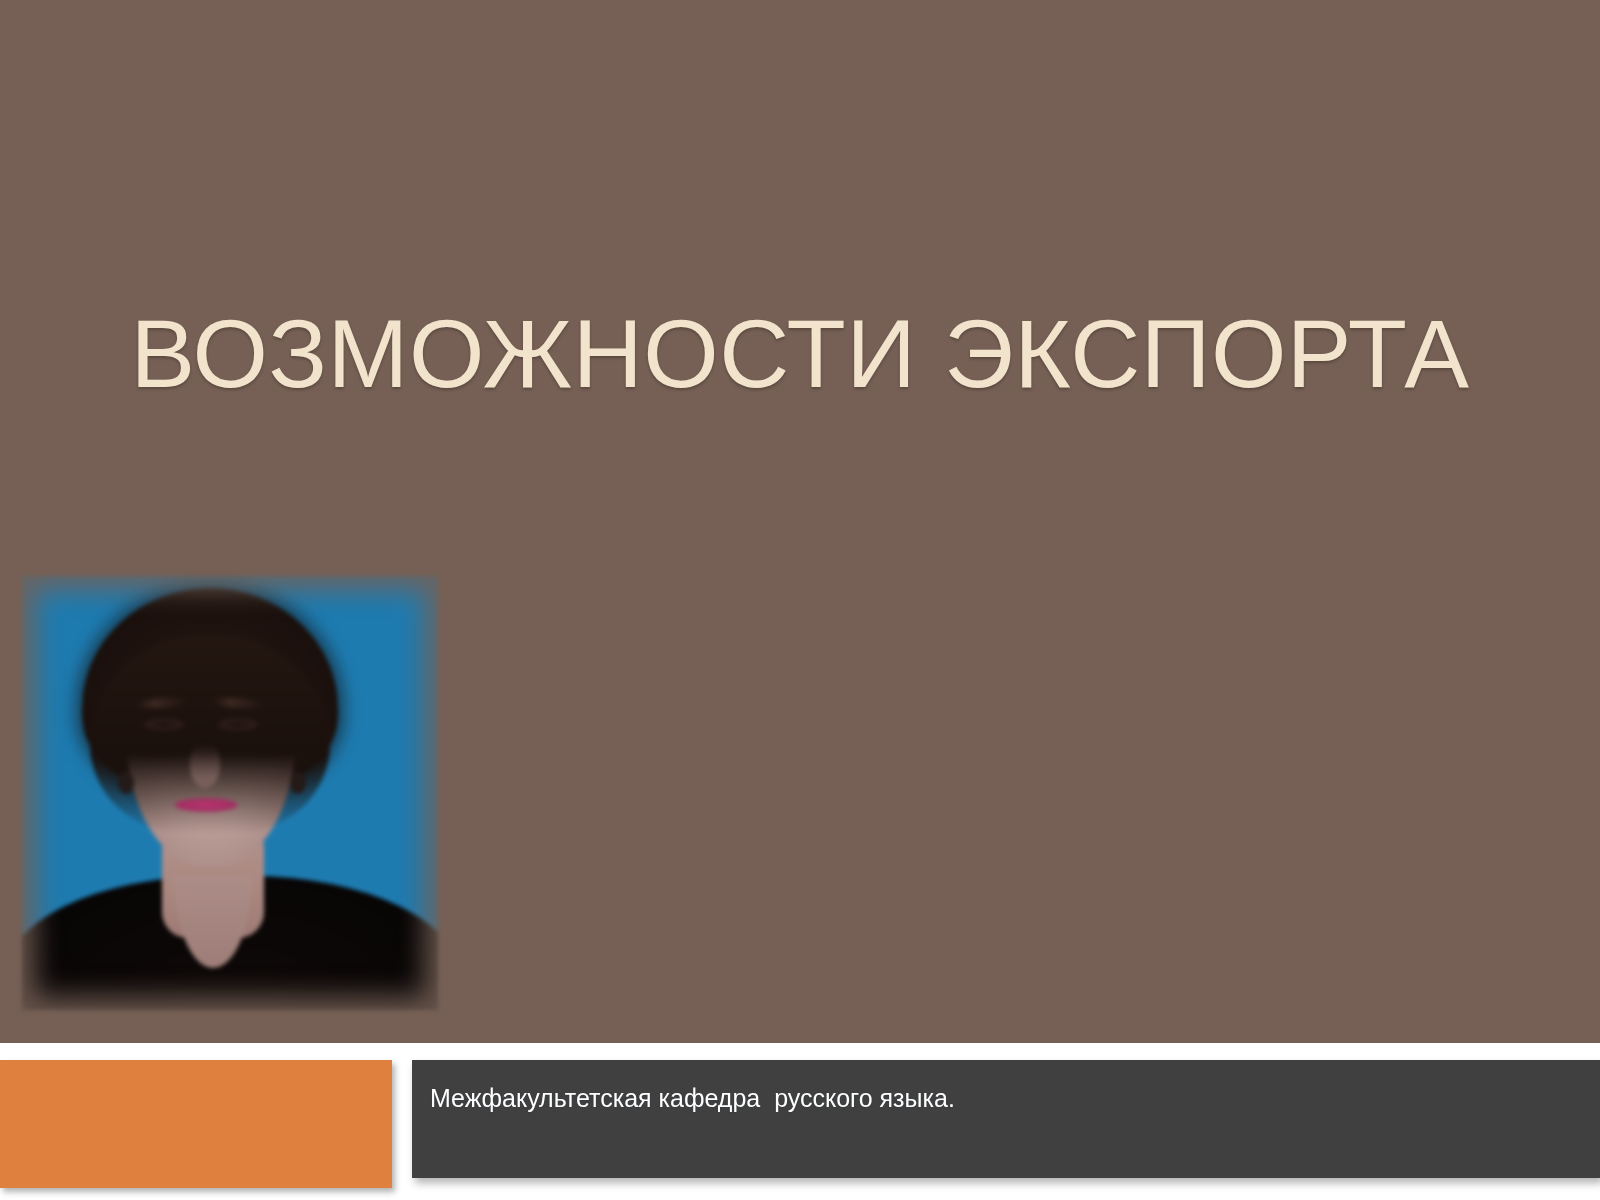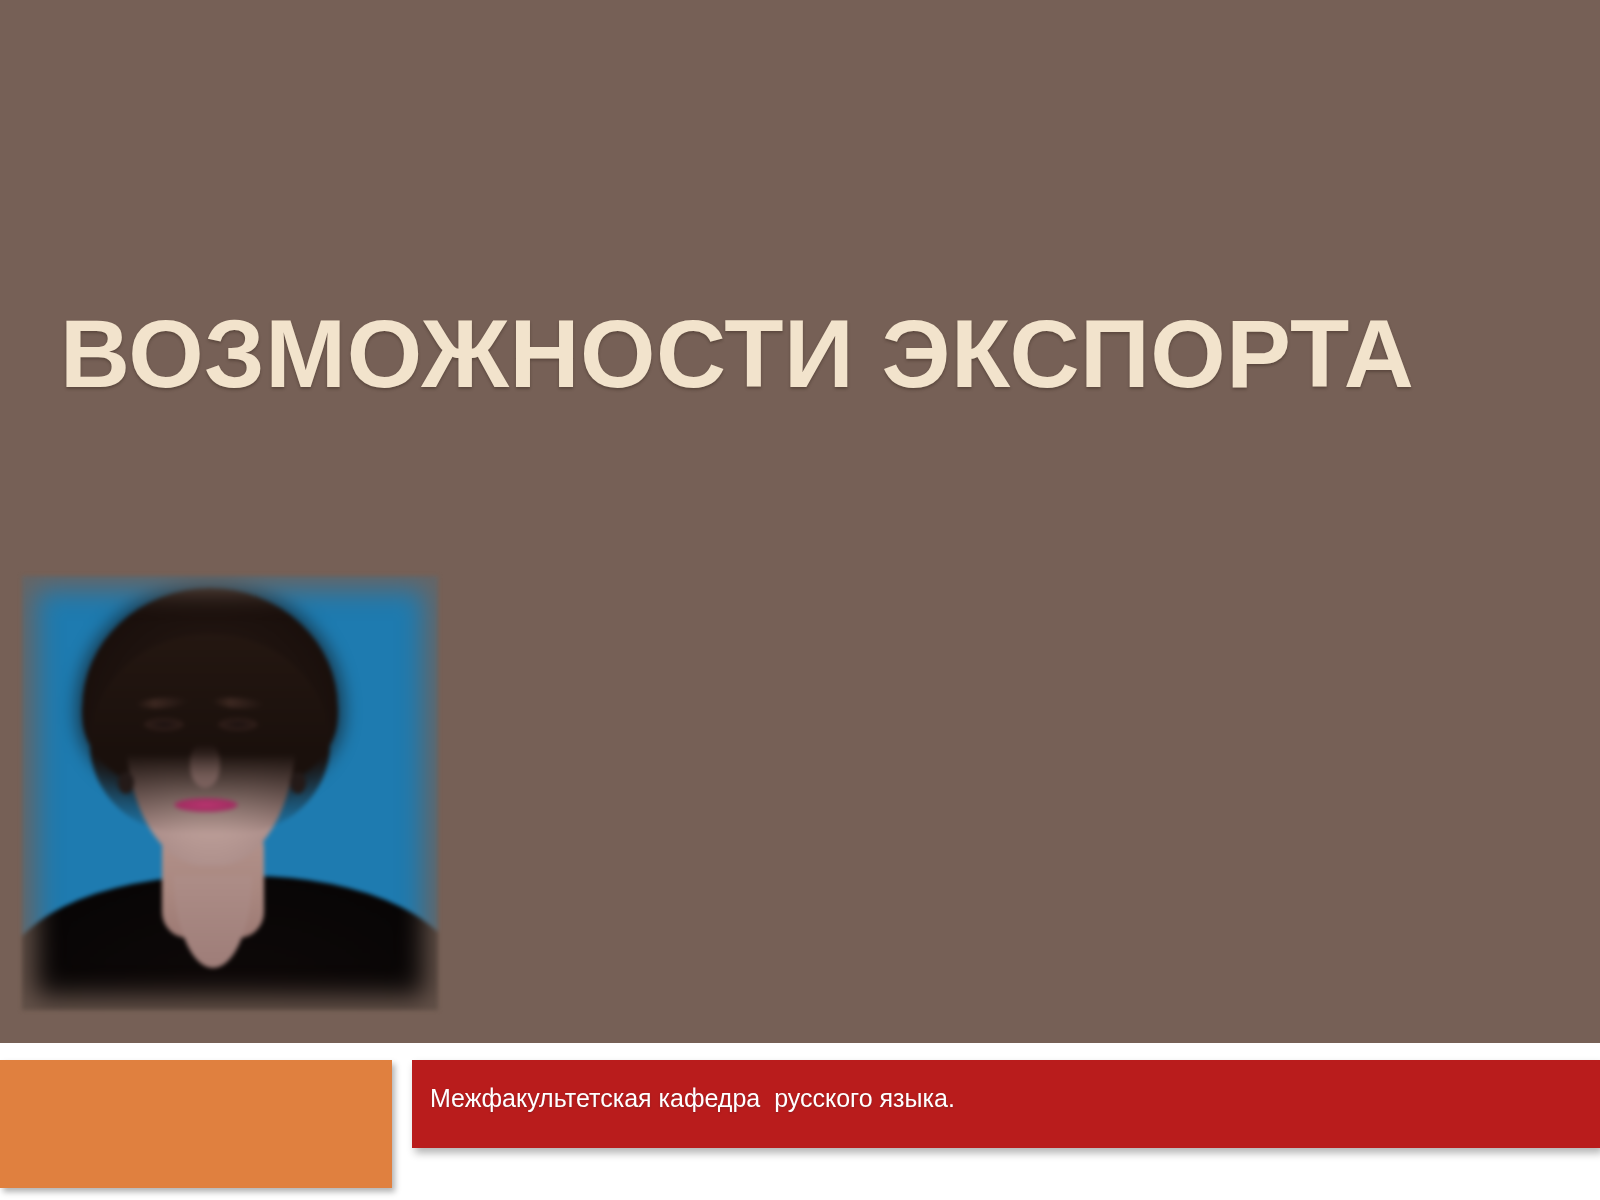--- a/index.html
+++ b/index.html
@@ -31,24 +31,25 @@
     height: 1043px;
     background: #766056;
   }
 
   
   .slide-title {
     position: absolute;
     left: 60px;
     top: 300px;
     width: 1480px;
+    text-align: center;
     color: #F2E3CC;
     font-family: "Liberation Sans", sans-serif;
     font-size: 97px;
-    font-weight: 700;
+    font-weight: 400;
     letter-spacing: 0.5px;
     line-height: 108px;
     white-space: nowrap;
     text-shadow: 0 2px 3px rgba(40,26,18,0.35);
   }
 
   
   .portrait {
     position: absolute;
     left: 22px;
@@ -195,22 +196,22 @@
     height: 128px;
     background: #E0803F;
     box-shadow: 3px 4px 6px rgba(0,0,0,0.30);
   }
 
   .subtitle-panel {
     position: absolute;
     left: 412px;
     top: 1060px;
     width: 1188px;
-    height: 88px;
-    background: #b91c1c;
+    height: 118px;
+    background: #404040;
     box-shadow: 3px 5px 8px rgba(0,0,0,0.30);
     padding: 0;
   }
   .subtitle-line {
     position: absolute;
     left: 18px;
     color: #FFFFFF;
     font-family: "Liberation Sans", sans-serif;
     font-size: 25px;
     font-weight: 400;

